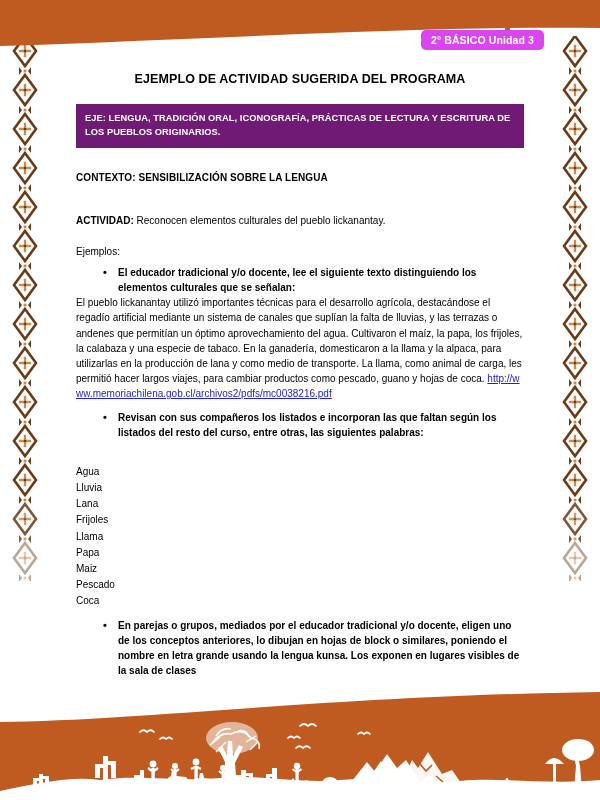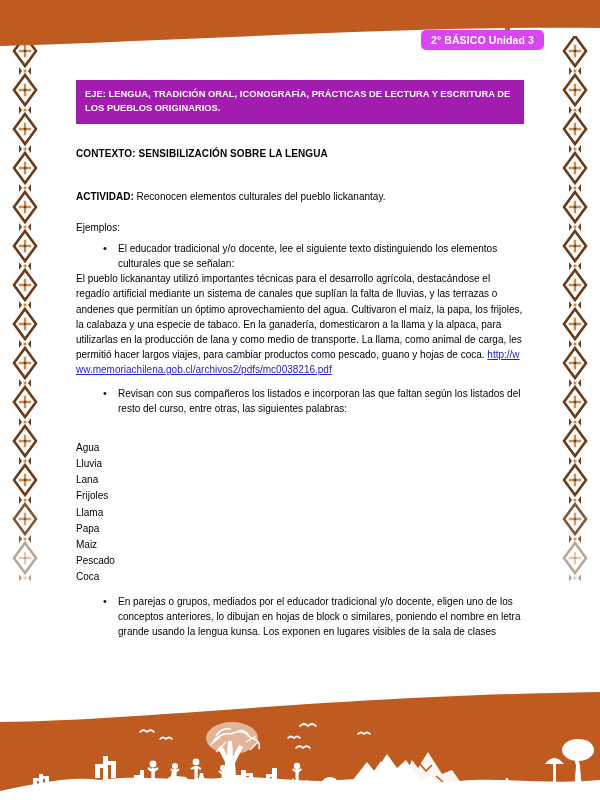--- a/index.html
+++ b/index.html
@@ -86,21 +86,21 @@
     font-size: 12.5px;
     font-weight: bold;
     color: #000000;
     text-align: center;
     letter-spacing: 0.1px;
     margin: 10px 0 0 0;
   }
 
   .axis-banner {
     margin-top: 18px;
-    background: #a21caf;
+    background: #701a75;
     color: #ffffff;
     font-size: 9.3px;
     font-weight: bold;
     line-height: 1.55;
     padding: 7px 9px 8px 9px;
     letter-spacing: 0.05px;
   }
 
   .context-line {
     margin-top: 24px;
@@ -129,20 +129,21 @@
     margin: 0;
     padding: 0;
   }
   ul.bullets li {
     position: relative;
     padding-left: 42px;
     font-size: 10px;
     line-height: 1.52;
     color: #000000;
     margin-top: 8px;
+    font-weight: bold;
   }
   ul.bullets li::before {
     content: "\2022";
     position: absolute;
     left: 27px;
     top: -1px;
     font-size: 11px;
     color: #000000;
   }
 
@@ -250,20 +251,21 @@
         <use href="#unit" y="390"></use>
         <use href="#unit" y="429"></use>
         <use href="#unit" y="468" opacity="0.85"></use>
         <use href="#unit" y="507" opacity="0.45"></use>
       </g>
     </svg>
   </div>
 
   <div class="content">
 
+    <div class="doc-title">EJEMPLO DE ACTIVIDAD SUGERIDA DEL PROGRAMA</div>
 
     <div class="axis-banner">EJE: LENGUA, TRADICIÓN ORAL, ICONOGRAFÍA, PRÁCTICAS DE LECTURA Y ESCRITURA DE LOS PUEBLOS ORIGINARIOS.</div>
 
     <div class="context-line">CONTEXTO: SENSIBILIZACIÓN SOBRE LA LENGUA</div>
 
     <div class="activity-line"><b>ACTIVIDAD:</b><span> Reconocen elementos culturales del pueblo lickanantay.</span></div>
 
     <div class="examples-label">Ejemplos:</div>
 
     <ul class="bullets">

